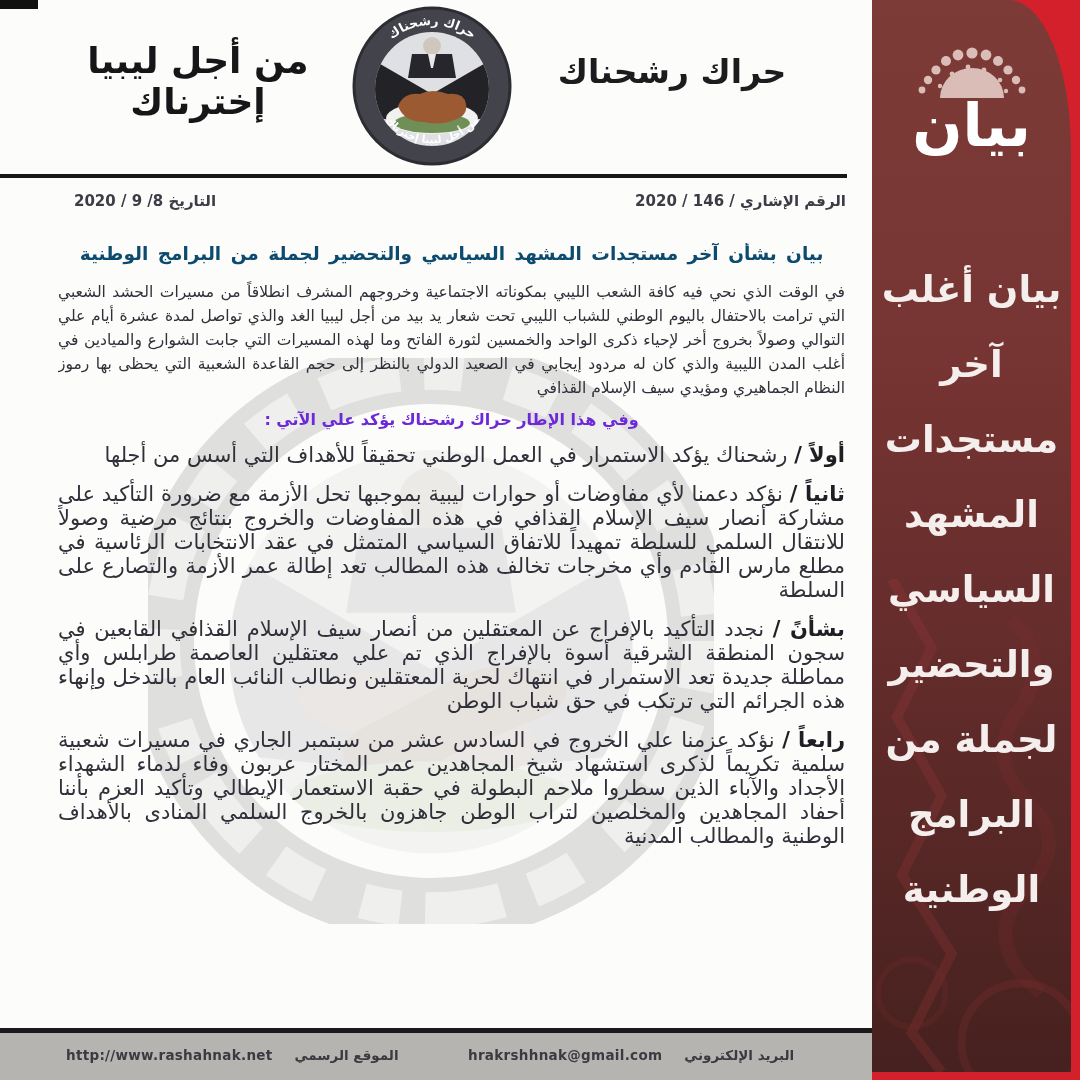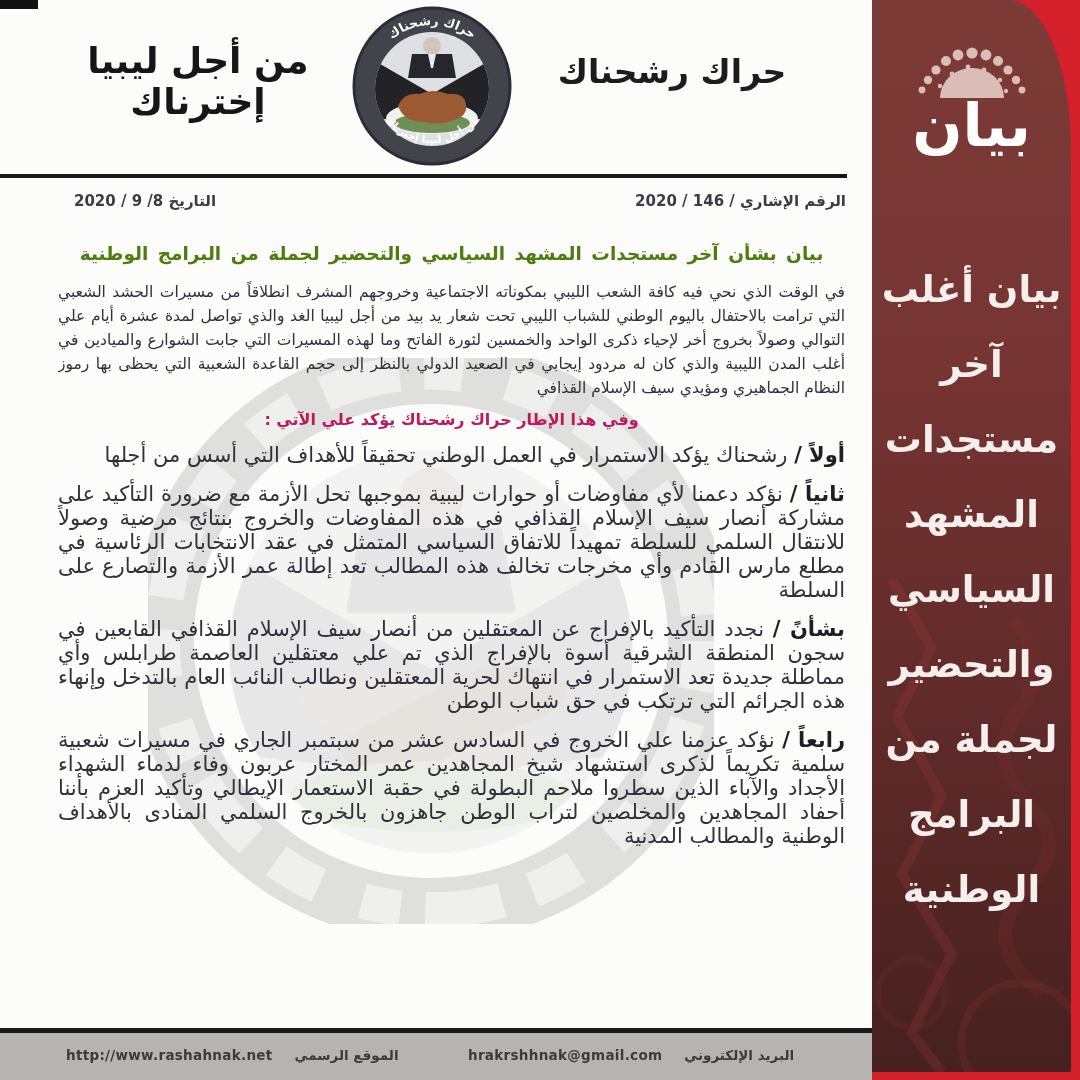--- a/index.html
+++ b/index.html
@@ -42,25 +42,25 @@
   }
   #meta-row .ref { margin-right:0; }
   #meta-row .date { margin-left:14px; }
 
   
   #body-col {
     position:absolute; top:243px; left:58px; width:787px; height:782px;
     direction:rtl; color:#30303a; overflow:hidden; z-index:2;
   }
   .doc-title {
-    text-align:center; font-size:18.5px; font-weight:bold; color:#4d7c0f;
+    text-align:center; font-size:18.5px; font-weight:bold; color:#0c4a6e;
     margin-bottom:16px; word-spacing:3px;
   }
   .para { font-size:15.5px; line-height:24px; text-align:justify; margin-bottom:10px; }
-  .emphasis { font-size:16px; font-weight:bold; text-align:center; margin:4px 0 14px; color:#be185d; }
+  .emphasis { font-size:16px; font-weight:bold; text-align:center; margin:4px 0 14px; color:#6d28d9; }
   .item { font-size:21px; line-height:24px; text-align:justify; margin-bottom:15px; }
   .item strong { font-weight:bold; color:#1e1e24; }
 
   
   #watermark {
     position:absolute; left:148px; top:358px; width:566px; height:566px;
     z-index:1; opacity:.5; pointer-events:none;
   }
 
   

